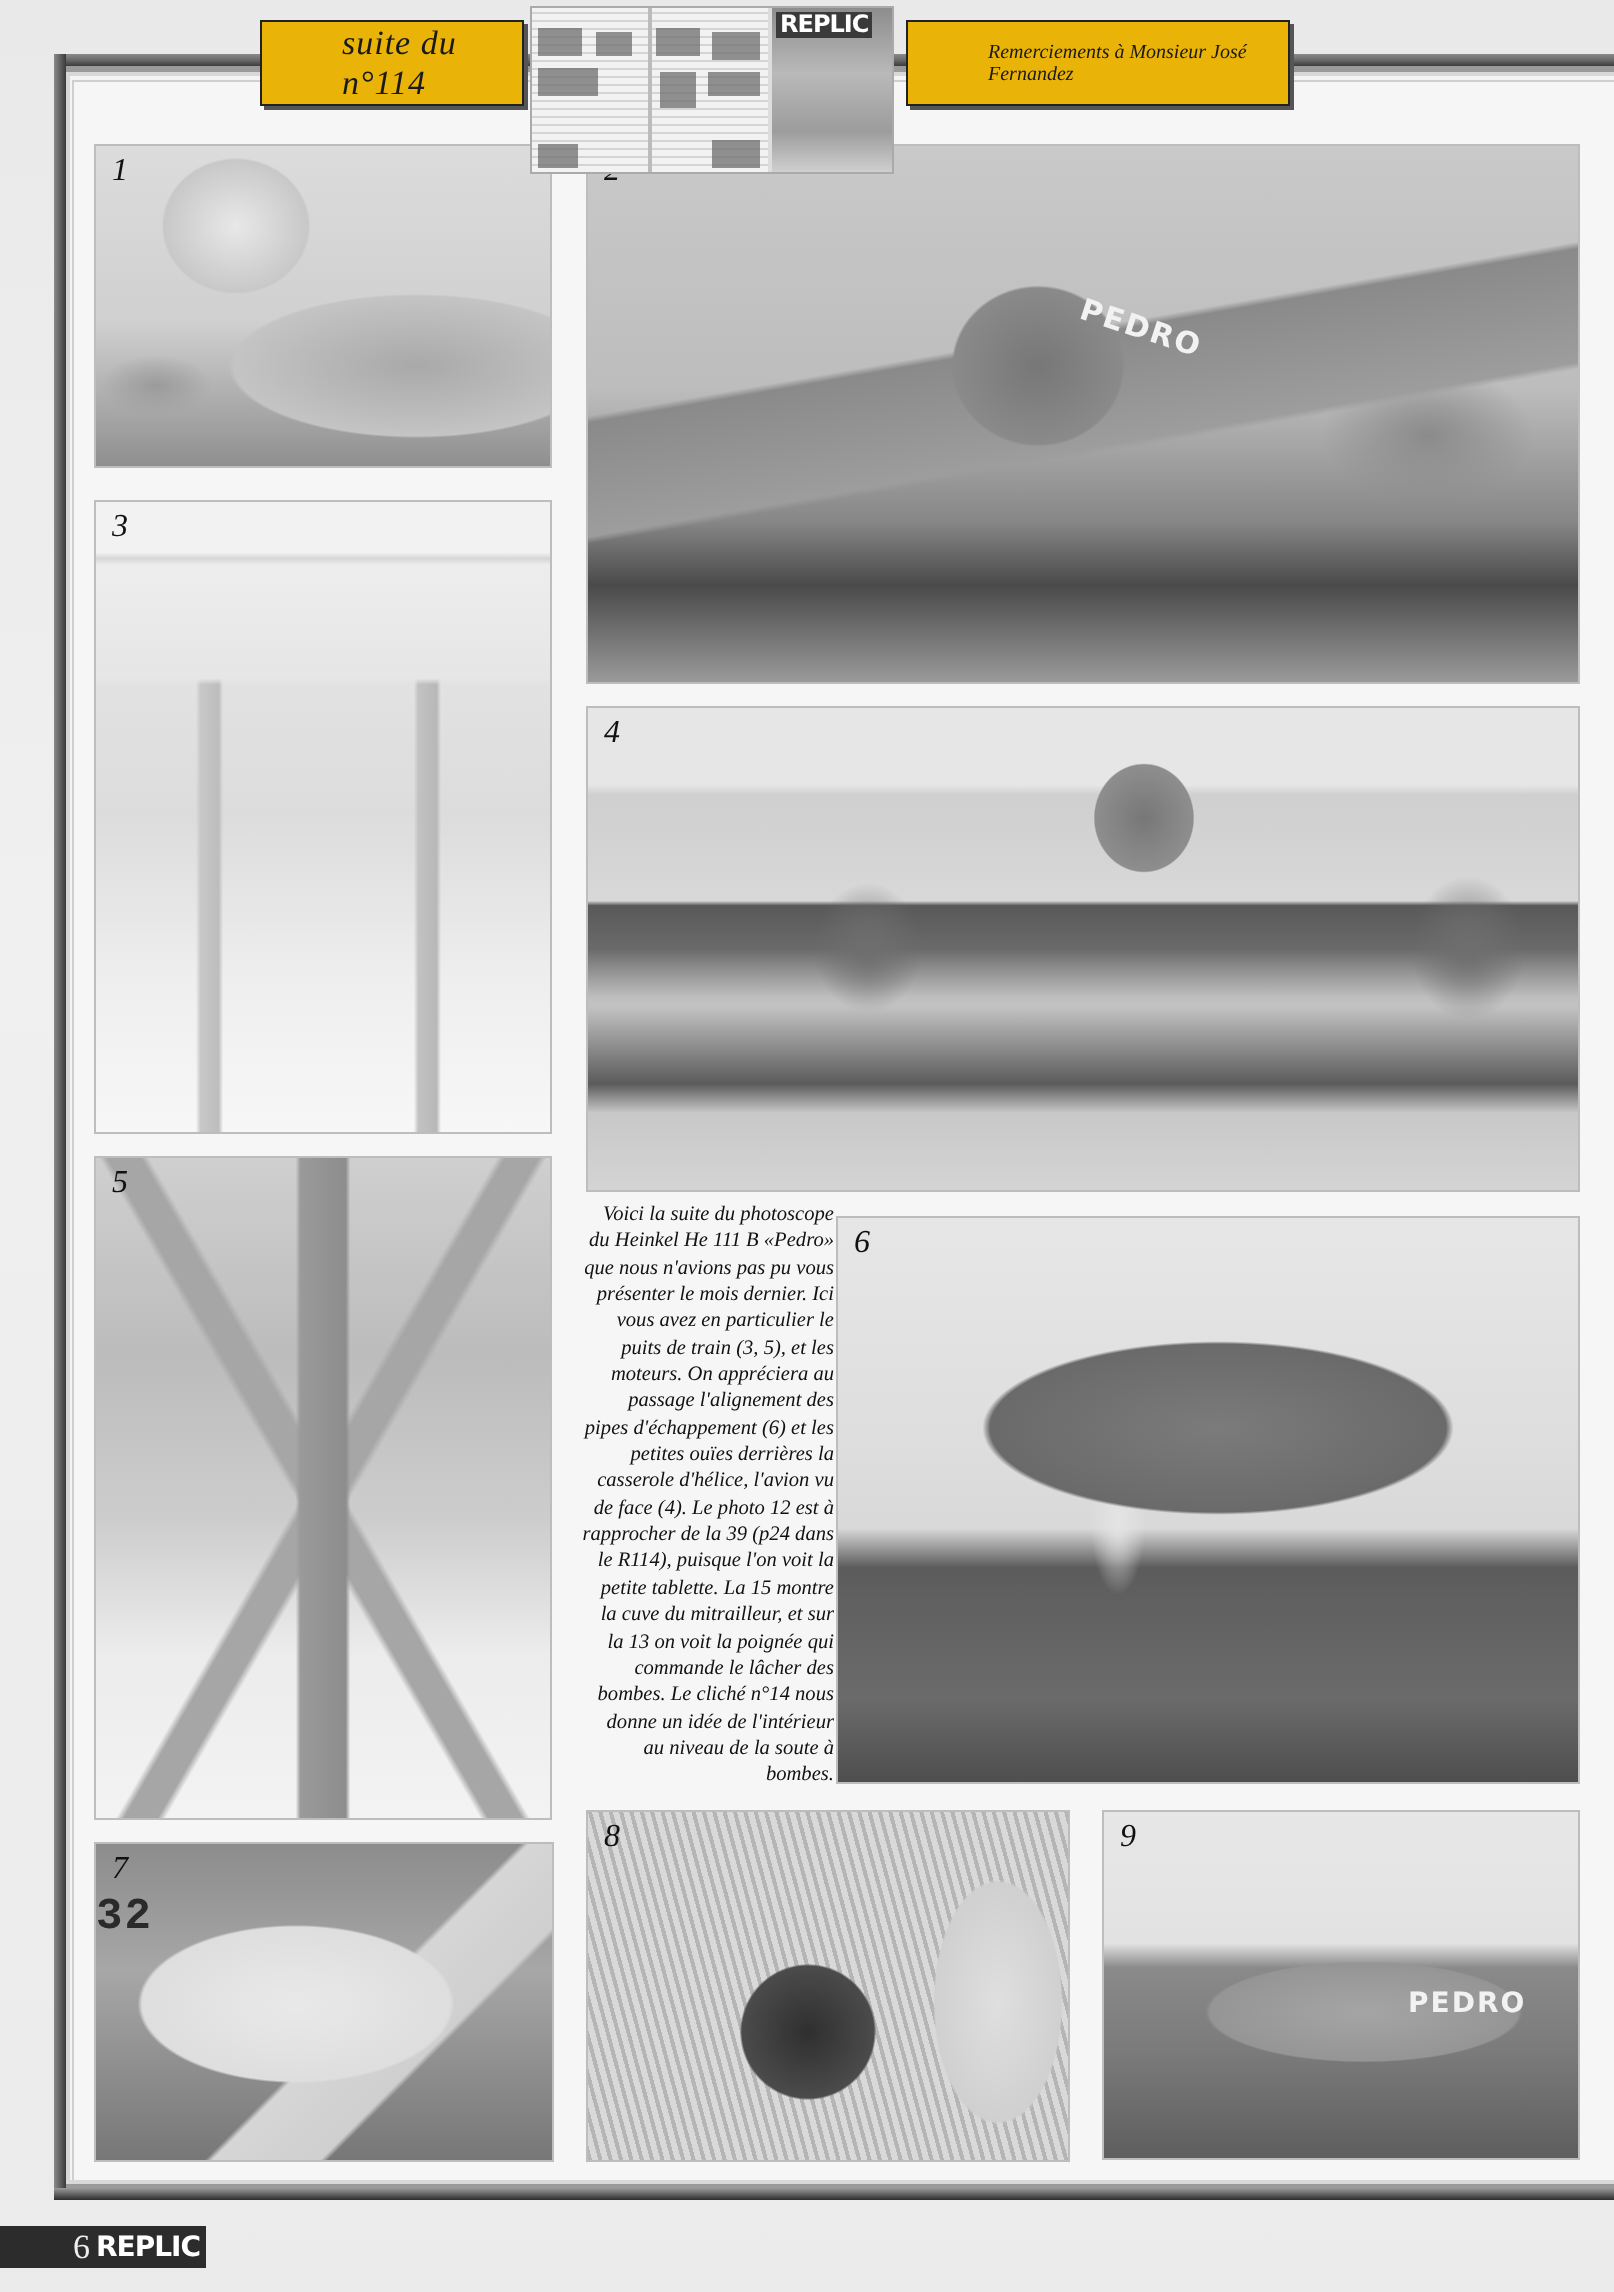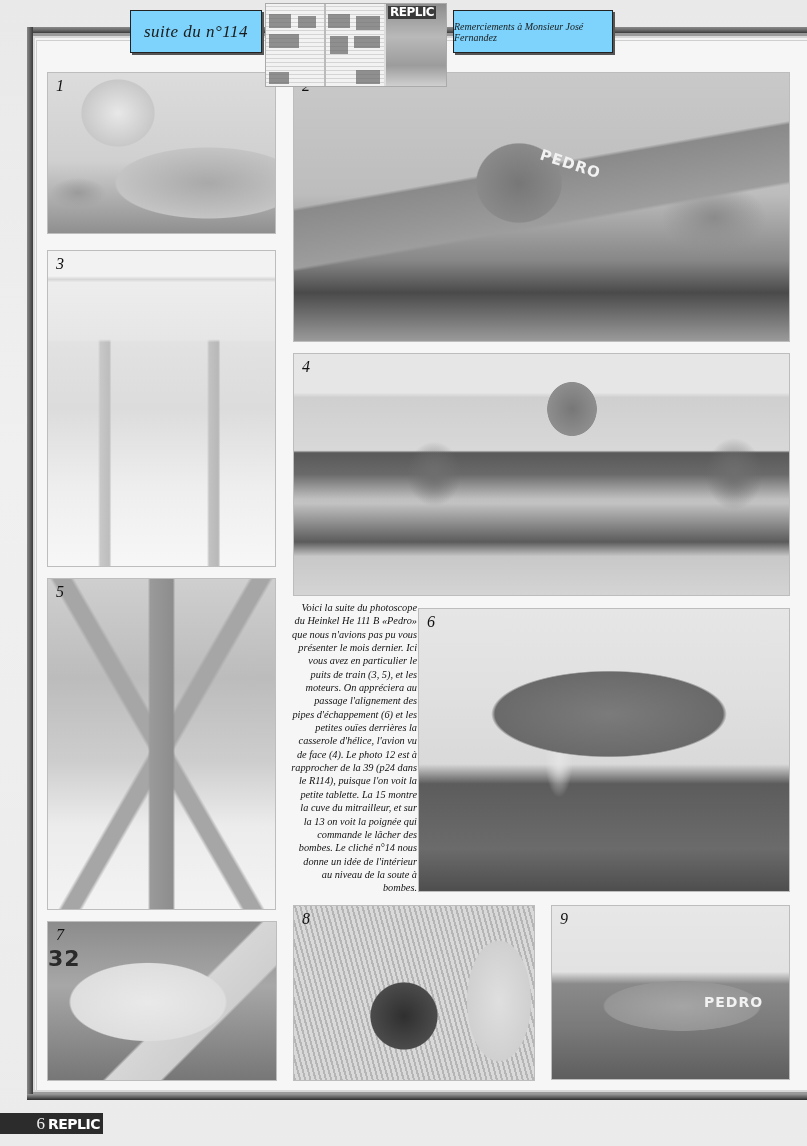--- a/index.html
+++ b/index.html
@@ -38,30 +38,31 @@
     position: absolute; left: 27px; top: 1094px; width: 780px; height: 6px;
     background: linear-gradient(180deg, #9a9a9a 0%, #5a5a5a 60%, #2c2c2c 100%);
   }
   .left-rule {
     position: absolute; left: 27px; top: 27px; width: 6px; height: 1073px;
     background: linear-gradient(90deg, #8a8a8a 0%, #5a5a5a 60%, #3a3a3a 100%);
   }
   
   .hdr-box {
     position: absolute;
-    background: #7dd3fc;
+    background: #eab308;
     border: 1px solid #222;
     box-shadow: 2px 2px 0 #555;
     display: flex; align-items: center; justify-content: center;
     font-family: "Liberation Serif", serif;
     font-style: italic;
     z-index: 3;
+    padding-left: 40px;
   }
   .hdr-left { left: 130px; top: 10px; width: 132px; height: 43px; font-size: 17px; letter-spacing: 0.5px; }
-  .hdr-right { left: 453px; top: 10px; width: 160px; height: 43px; font-size: 10px; }
+  .hdr-right { left: 453px; top: 10px; width: 192px; height: 43px; font-size: 10px; }
   
   .mag-thumb {
     position: absolute; left: 265px; top: 3px; width: 182px; height: 84px;
     z-index: 4; display: flex; gap: 2px;
     background: #ddd; border: 1px solid #aaa;
   }
   .mag-spread {
     flex: 0 0 118px; height: 100%;
     background:
       linear-gradient(90deg, transparent 49%, #bbb 49%, #bbb 51%, transparent 51%),
@@ -152,21 +153,21 @@
       radial-gradient(ellipse 110px 35px at 130px 100px, #a5a5a5 0%, #959595 70%, transparent 72%),
       linear-gradient(180deg, #e7e7e7 0%, #e2e2e2 38%, #8a8a8a 45%, #7a7a7a 70%, #5e5e5e 100%);
   }
   .photo-label {
     position: absolute;
     font-family: "DejaVu Sans", sans-serif; font-weight: bold;
     color: #f2f2f2; letter-spacing: 1px;
   }
   .p2 .photo-label { left: 245px; top: 82px; font-size: 15px; transform: rotate(18deg); }
   .p9 .photo-label { left: 152px; top: 88px; font-size: 14px; }
-  .p7 .photo-label { left: 0px; top: 24px; font-size: 22px; color: #2a2a2a; }
+  .p7 .photo-label { left: 0px; top: 24px; font-size: 22px; color: #2a2a2a; font-family: Liberation Mono, monospace; }
   
   .caption {
     position: absolute; left: 291px; top: 601px; width: 126px;
     font-family: "Liberation Serif", serif; font-style: italic;
     font-size: 10.3px; line-height: 13.35px; color: #111;
     z-index: 2;
     text-align: right;
   }
   
   .footer-tab {

